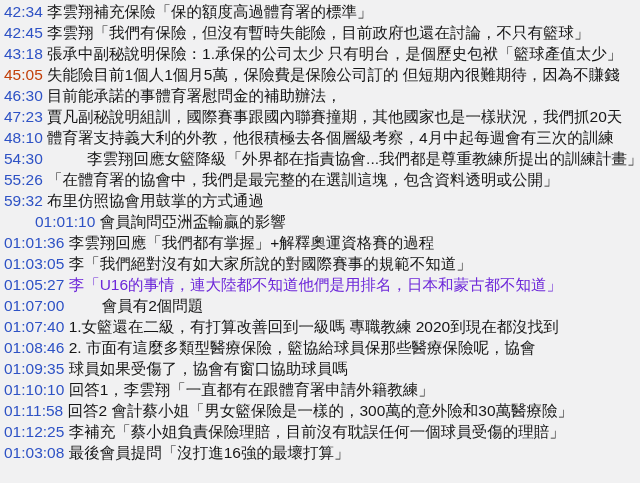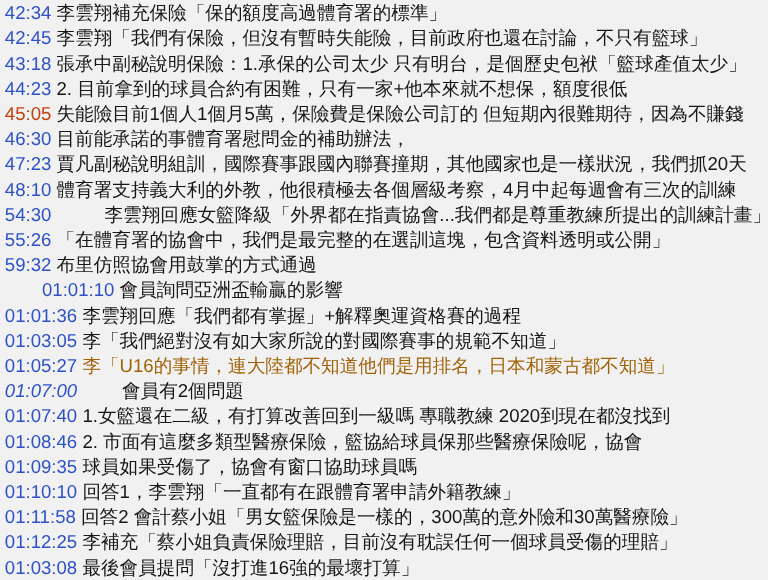--- a/index.html
+++ b/index.html
@@ -35,21 +35,20 @@
 <body style="background: rgb(241, 241, 242);">
 
 <div class="page" style="background: rgb(241, 241, 242);">
 
     <div class="line"><a class="ts" style="color: rgb(46, 82, 197);">42:34</a><span class="txt" style="color: rgb(22, 22, 22);">&nbsp;李雲翔補充保險「保的額度高過體育署的標準」</span></div>
 
     <div class="line"><a class="ts" style="color: rgb(46, 82, 197);">42:45</a><span class="txt" style="color: rgb(22, 22, 22);">&nbsp;李雲翔「我們有保險，但沒有暫時失能險，目前政府也還在討論，不只有籃球」</span></div>
 
     <div class="line"><a class="ts" style="color: rgb(46, 82, 197);">43:18</a><span class="txt" style="color: rgb(22, 22, 22);">&nbsp;張承中副秘說明保險：1.承保的公司太少 只有明台，是個歷史包袱「籃球產值太少」</span></div>
 
-    <div class="line"><a class="ts" style="color: rgb(46, 82, 197);">44:23</a><span class="txt" style="color: rgb(22, 22, 22);">&nbsp;2. 目前拿到的球員合約有困難，只有一家+他本來就不想保，額度很低</span></div>
 
     <div class="line"><a class="ts" style="color: #c2410c; margin-top: 48px;">45:05</a><span class="txt" style="color: rgb(22, 22, 22); margin-top: 9px;">&nbsp;失能險目前1個人1個月5萬，保險費是保險公司訂的 但短期內很難期待，因為不賺錢</span></div>
 
     <div class="line"><a class="ts" style="color: rgb(46, 82, 197);">46:30</a><span class="txt" style="color: rgb(22, 22, 22);">&nbsp;目前能承諾的事體育署慰問金的補助辦法，</span></div>
 
     <div class="line"><a class="ts" style="color: rgb(46, 82, 197);">47:23</a><span class="txt" style="color: rgb(22, 22, 22); text-align: right;">&nbsp;賈凡副秘說明組訓，國際賽事跟國內聯賽撞期，其他國家也是一樣狀況，我們抓20天</span></div>
 
     <div class="line"><a class="ts" style="color: rgb(46, 82, 197);">48:10</a><span class="txt" style="color: rgb(22, 22, 22);">&nbsp;體育署支持義大利的外教，他很積極去各個層級考察，4月中起每週會有三次的訓練</span></div>
 
     <div class="line"><a class="ts" style="color: rgb(46, 82, 197);">54:30</a><span class="txt" style="color: rgb(22, 22, 22); padding-left: 40px;">&nbsp;李雲翔回應女籃降級「外界都在指責協會...我們都是尊重教練所提出的訓練計畫」</span></div>
@@ -57,23 +56,23 @@
     <div class="line"><a class="ts" style="color: rgb(46, 82, 197);">55:26</a><span class="txt" style="color: rgb(22, 22, 22);">&nbsp;「在體育署的協會中，我們是最完整的在選訓這塊，包含資料透明或公開」</span></div>
 
     <div class="line"><a class="ts" style="color: rgb(46, 82, 197);">59:32</a><span class="txt" style="color: rgb(22, 22, 22);">&nbsp;布里仿照協會用鼓掌的方式通過</span></div>
 
     <div class="line"><a class="ts" style="color: rgb(46, 82, 197); margin-left: 31px;">01:01:10</a><span class="txt" style="color: rgb(22, 22, 22);">&nbsp;會員詢問亞洲盃輸贏的影響</span></div>
 
     <div class="line"><a class="ts" style="color: rgb(46, 82, 197);">01:01:36</a><span class="txt" style="color: rgb(22, 22, 22);">&nbsp;李雲翔回應「我們都有掌握」+解釋奧運資格賽的過程</span></div>
 
     <div class="line"><a class="ts" style="color: rgb(46, 82, 197);">01:03:05</a><span class="txt" style="color: rgb(22, 22, 22);">&nbsp;李「我們絕對沒有如大家所說的對國際賽事的規範不知道」</span></div>
 
-    <div class="line"><a class="ts" style="color: rgb(46, 82, 197);">01:05:27</a><span class="txt" style="color: #a16207; margin-top: 8px;">&nbsp;李「U16的事情，連大陸都不知道他們是用排名，日本和蒙古都不知道」</span></div>
+    <div class="line"><a class="ts" style="color: rgb(46, 82, 197);">01:05:27</a><span class="txt" style="color: #6d28d9; margin-top: 8px;">&nbsp;李「U16的事情，連大陸都不知道他們是用排名，日本和蒙古都不知道」</span></div>
 
-    <div class="line"><a class="ts" style="color: rgb(46, 82, 197); font-style: italic;">01:07:00</a><span class="txt" style="color: rgb(22, 22, 22); padding-left: 33px;">&nbsp;會員有2個問題</span></div>
+    <div class="line"><a class="ts" style="color: rgb(46, 82, 197);">01:07:00</a><span class="txt" style="color: rgb(22, 22, 22); padding-left: 33px;">&nbsp;會員有2個問題</span></div>
 
     <div class="line"><a class="ts" style="color: rgb(46, 82, 197);">01:07:40</a><span class="txt" style="color: rgb(22, 22, 22);">&nbsp;1.女籃還在二級，有打算改善回到一級嗎 專職教練 2020到現在都沒找到</span></div>
 
     <div class="line"><a class="ts" style="color: rgb(46, 82, 197);">01:08:46</a><span class="txt" style="color: rgb(22, 22, 22);">&nbsp;2. 市面有這麼多類型醫療保險，籃協給球員保那些醫療保險呢，協會</span></div>
 
     <div class="line"><a class="ts" style="color: rgb(46, 82, 197);">01:09:35</a><span class="txt" style="color: rgb(22, 22, 22);">&nbsp;球員如果受傷了，協會有窗口協助球員嗎</span></div>
 
     <div class="line"><a class="ts" style="color: rgb(46, 82, 197);">01:10:10</a><span class="txt" style="color: rgb(22, 22, 22);">&nbsp;回答1，李雲翔「一直都有在跟體育署申請外籍教練」</span></div>
 
     <div class="line"><a class="ts" style="color: rgb(46, 82, 197);">01:11:58</a><span class="txt" style="color: rgb(22, 22, 22);">&nbsp;回答2 會計蔡小姐「男女籃保險是一樣的，300萬的意外險和30萬醫療險」</span></div>

